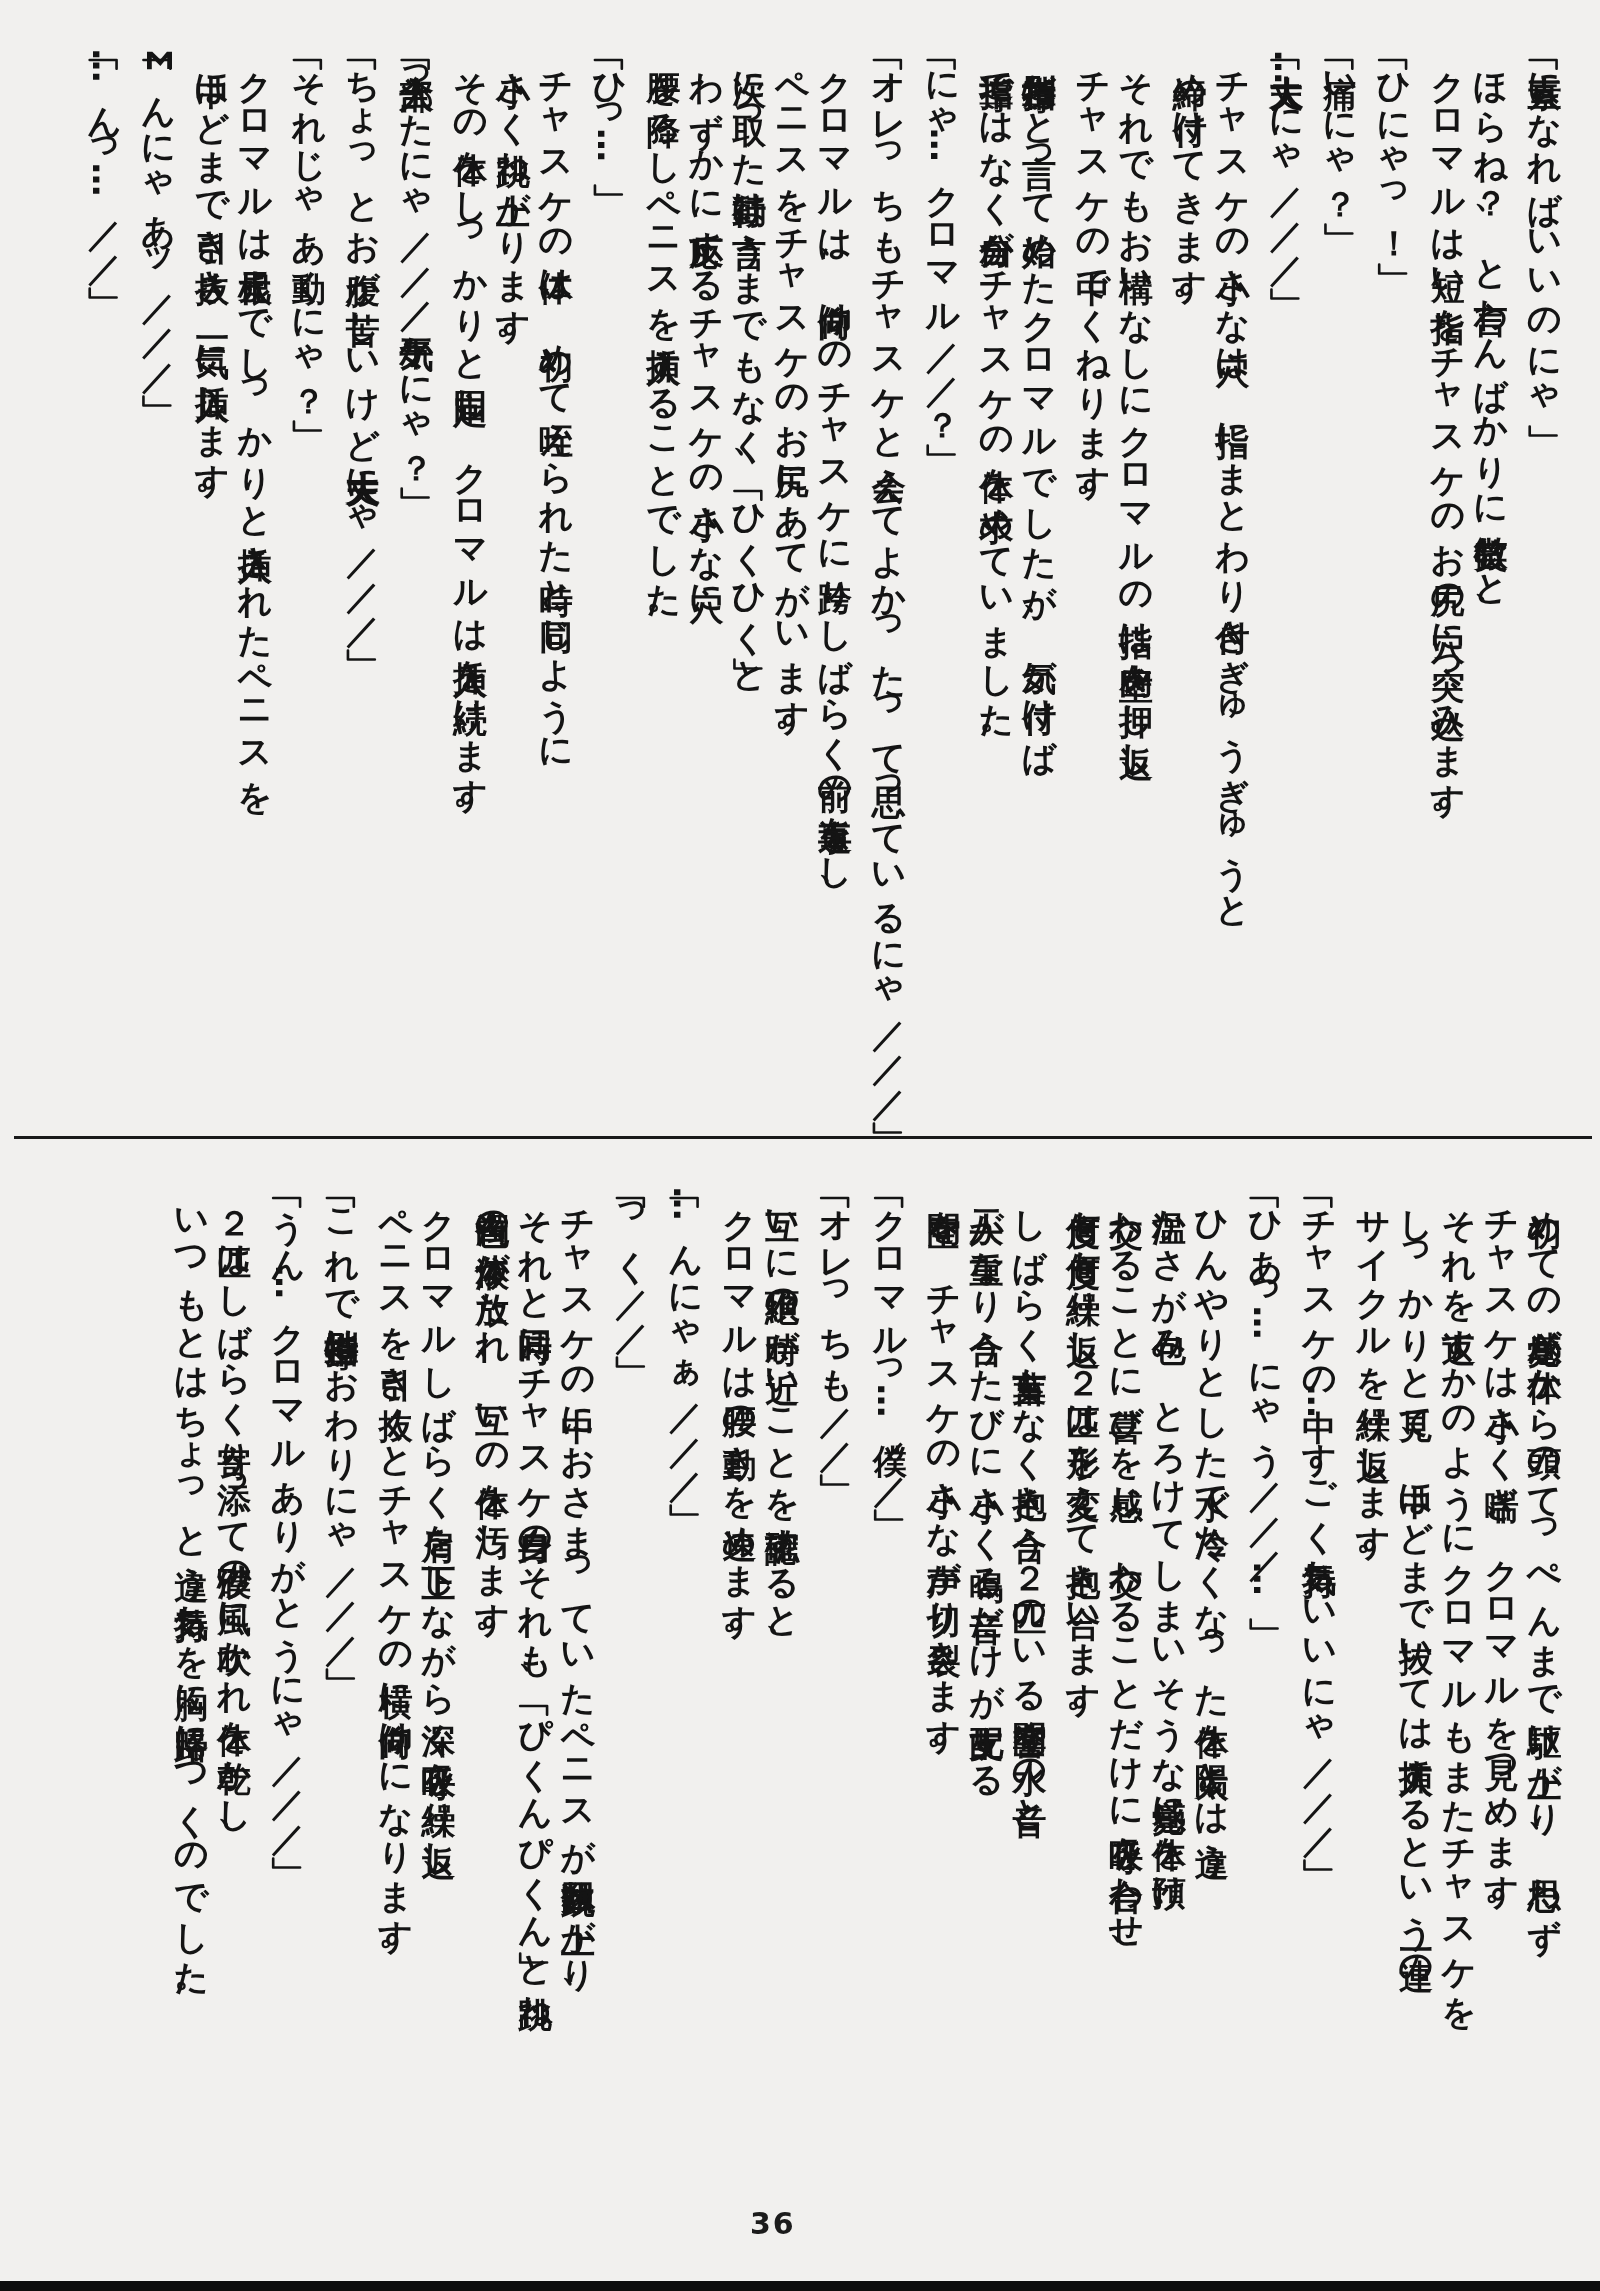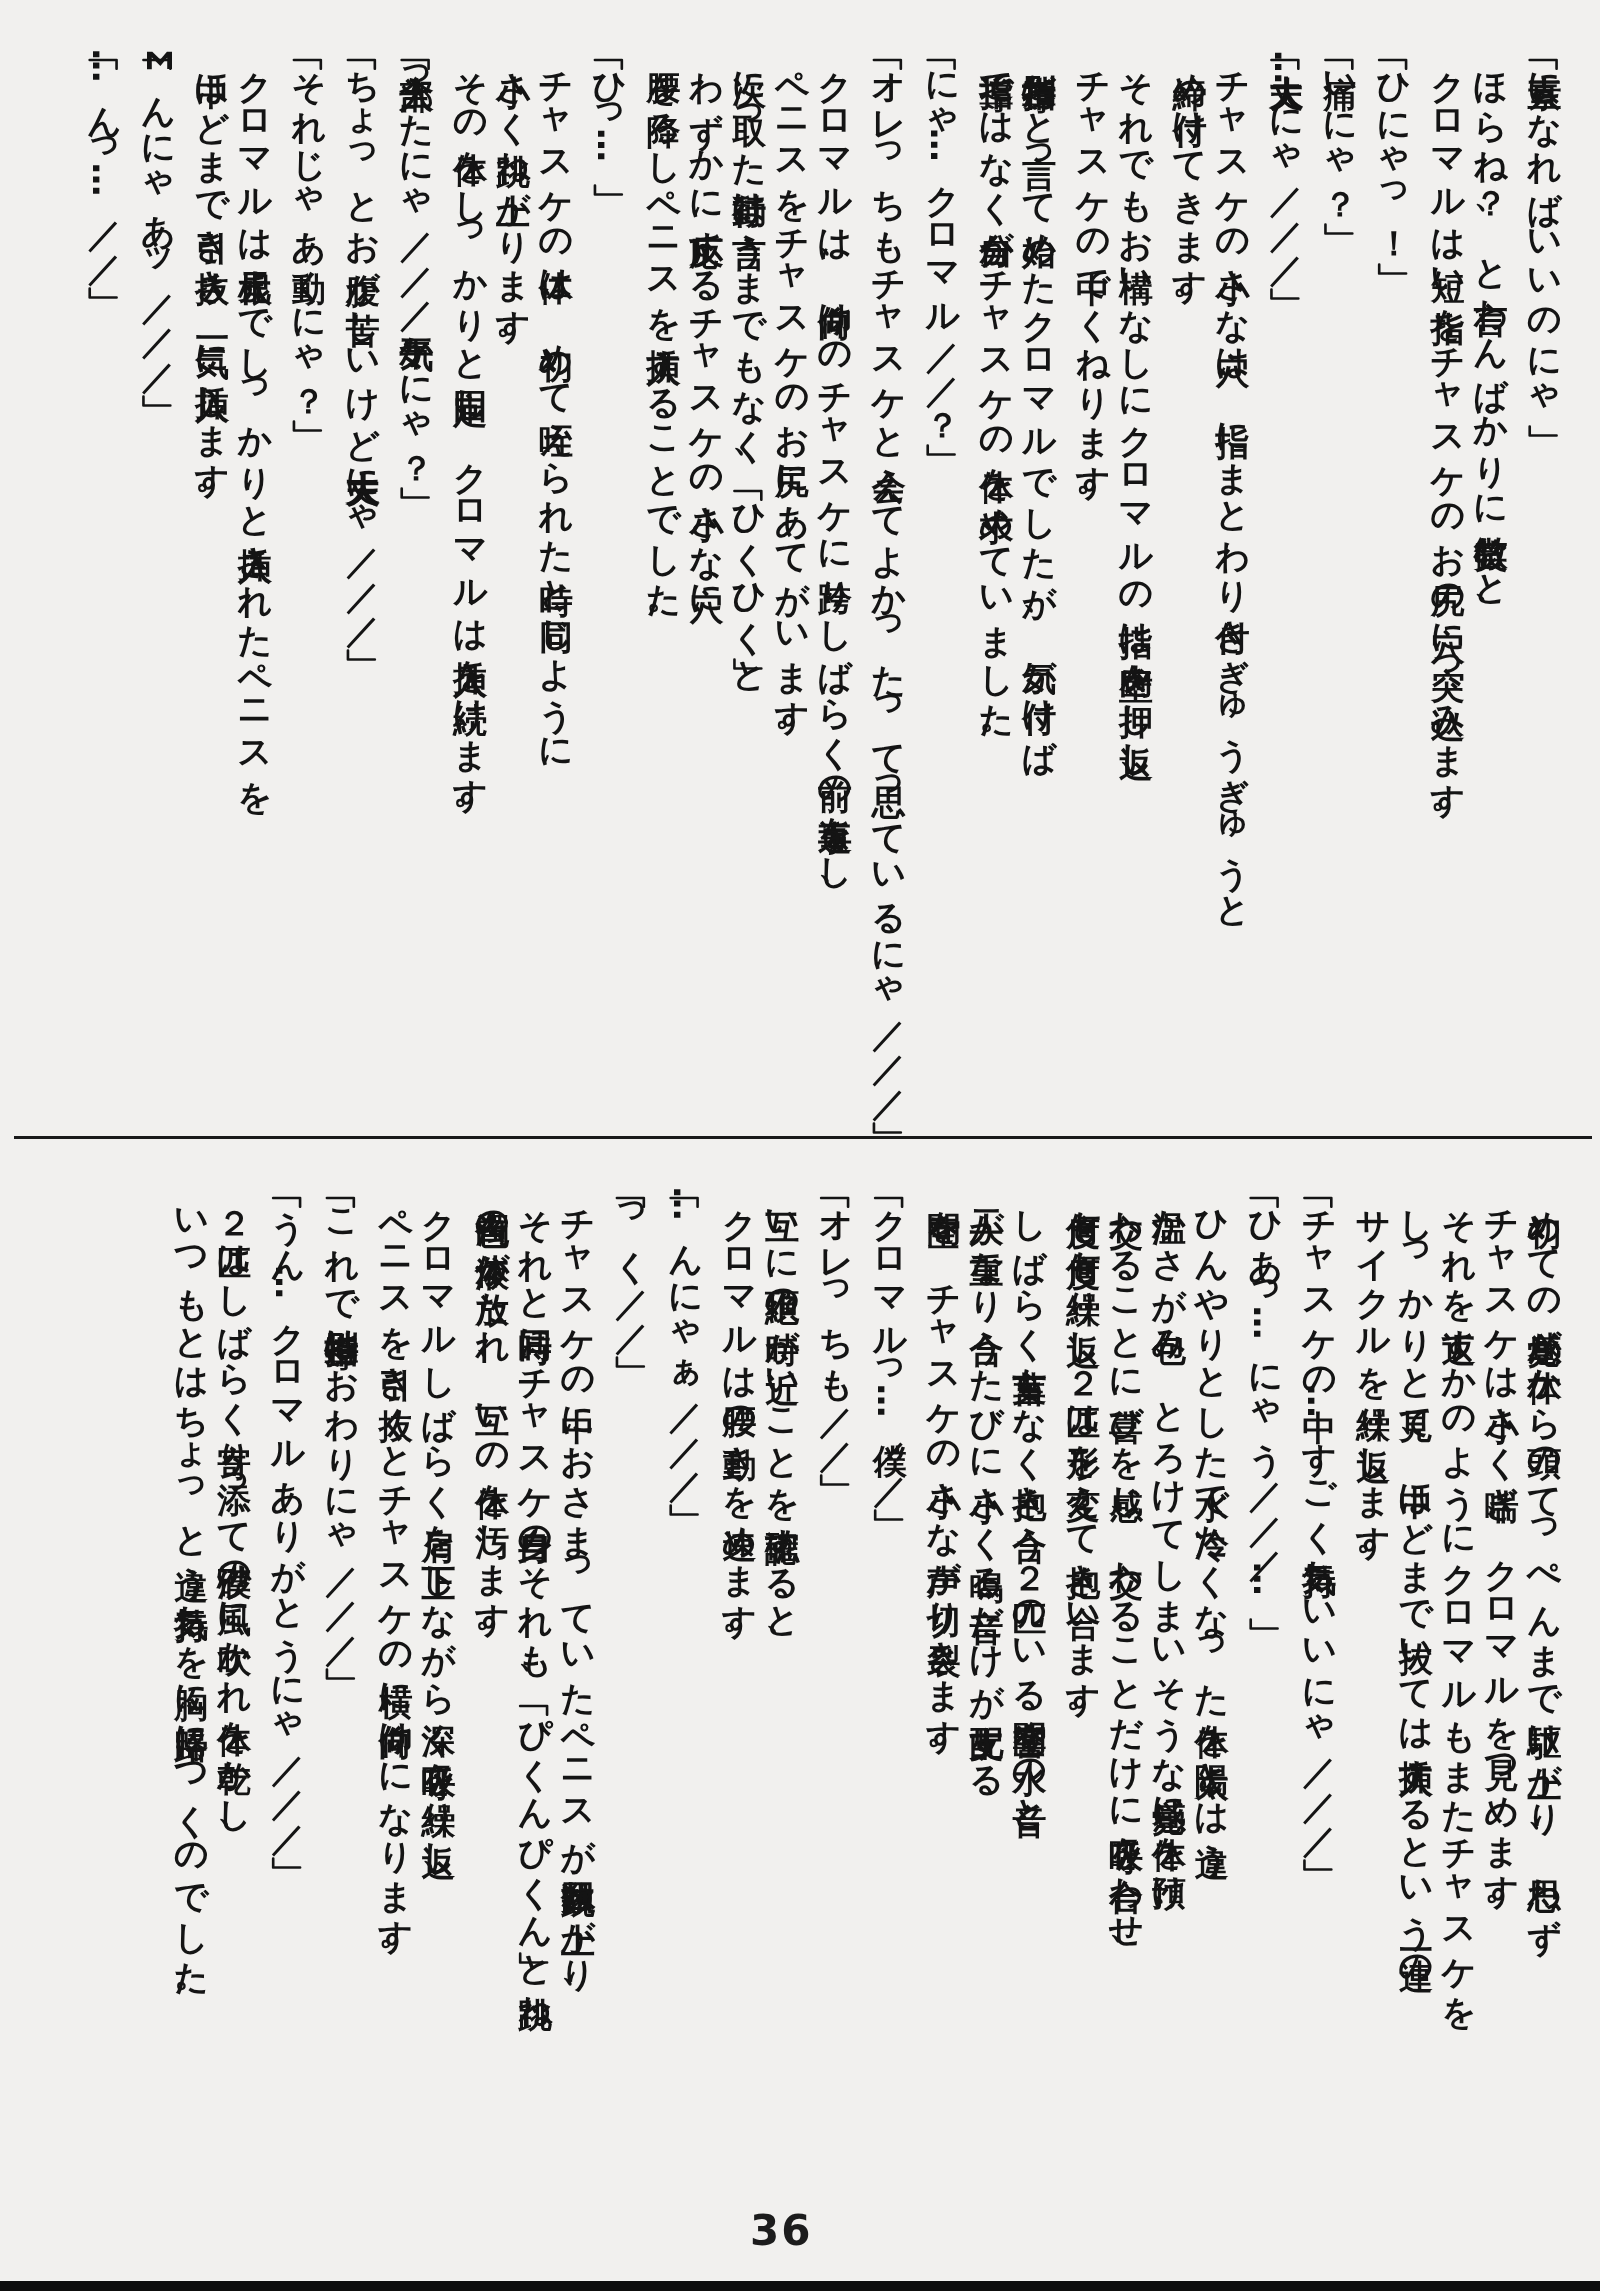--- a/index.html
+++ b/index.html
@@ -47,21 +47,21 @@
     top: 1136px;
     left: 14px;
     width: 1578px;
     height: 3px;
     background: #1a1a1a;
   }
   .page-number {
     position: absolute;
     top: 2206px;
     left: 750px;
-    font-size: 42px;
+    font-size: 30px;
     font-weight: 600;
     letter-spacing: 2px;
     color: #1c1c1c;
   }
   .bottom-strip {
     position: absolute;
     left: 0;
     bottom: 0;
     width: 1600px;
     height: 10px;

